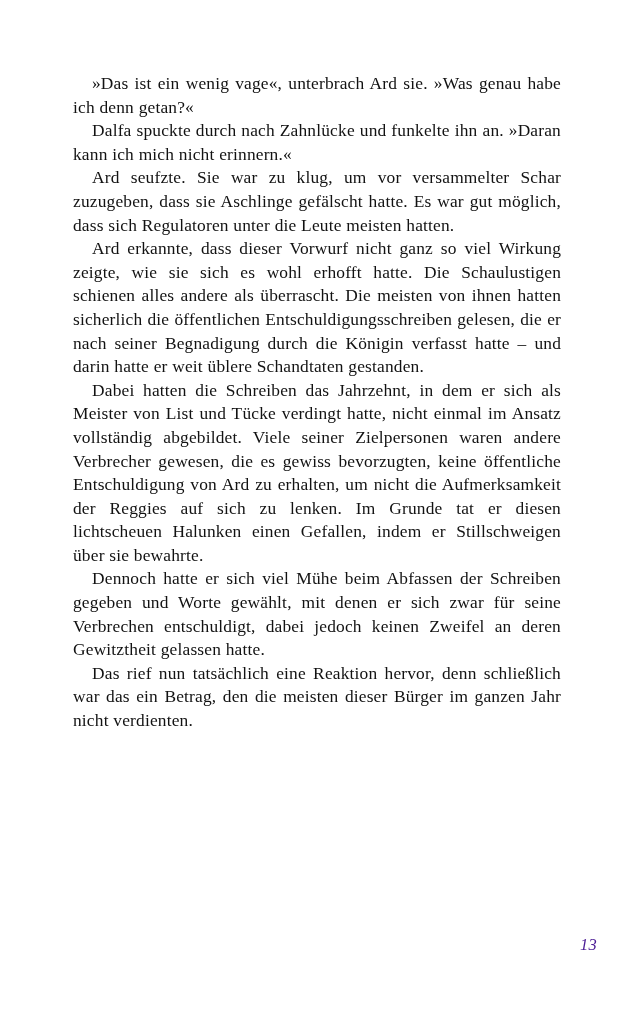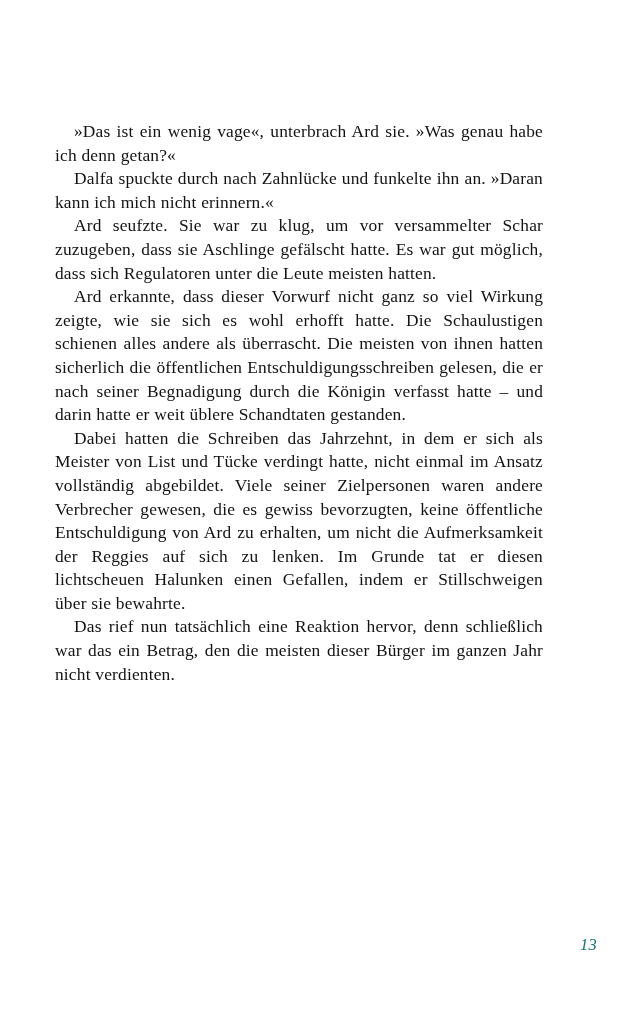--- a/index.html
+++ b/index.html
@@ -17,24 +17,23 @@
 
   .page {
     position: relative;
     width: 637px;
     height: 1020px;
     background: #ffffff;
   }
 
   .text-block {
     position: absolute;
-    left: 55px;
+    left: 73px;
     top: 72px;
     width: 488px;
-    margin-top: 48px;
   }
 
   .para {
     margin: 0;
     font-size: 17.4px;
     line-height: 23.6px;
     text-align: justify;
     text-justify: inter-word;
     text-indent: 19px;
     hyphens: manual;
@@ -46,33 +45,34 @@
   
   .page-number {
     position: absolute;
     left: 580px;
     top: 933px;
     width: 40px;
     text-align: left;
     font-size: 16.5px;
     line-height: 23.6px;
     font-style: italic;
-    color: #0f766e;
+    color: #4c1d95;
     letter-spacing: 0.01em;
   }
 </style>
 </head>
 <body>
 
 <div class="page">
 
   <div class="text-block">
     <p class="para">»Das ist ein wenig vage«, unterbrach Ard sie. »Was genau habe ich denn getan?«</p>
     <p class="para">Dalfa spuckte durch nach Zahnlücke und funkelte ihn an. »Daran kann ich mich nicht erinnern.«</p>
     <p class="para">Ard seufzte. Sie war zu klug, um vor versammelter Schar zuzugeben, dass sie Aschlinge gefälscht hatte. Es war gut möglich, dass sich Regulatoren unter die Leute meisten hatten.</p>
     <p class="para">Ard erkannte, dass dieser Vorwurf nicht ganz so viel Wirkung zeigte, wie sie sich es wohl erhofft hatte. Die Schaulustigen schienen alles andere als überrascht. Die meisten von ihnen hatten sicherlich die öffentlichen Entschuldigungsschreiben gelesen, die er nach seiner Begnadigung durch die Königin verfasst hatte – und darin hatte er weit üblere Schandtaten gestanden.</p>
     <p class="para">Dabei hatten die Schreiben das Jahrzehnt, in dem er sich als Meister von List und Tücke verdingt hatte, nicht einmal im Ansatz vollständig abgebildet. Viele seiner Zielpersonen waren andere Verbrecher gewesen, die es gewiss bevorzugten, keine öffentliche Entschuldigung von Ard zu erhalten, um nicht die Aufmerksamkeit der Reggies auf sich zu lenken. Im Grunde tat er diesen lichtscheuen Halunken einen Gefallen, indem er Stillschweigen über sie bewahrte.</p>
+    <p class="para">Dennoch hatte er sich viel Mühe beim Abfassen der Schreiben gegeben und Worte gewählt, mit denen er sich zwar für seine Verbrechen entschuldigt, dabei jedoch keinen Zweifel an deren Gewitztheit gelassen hatte.</p>
     <p class="para">Das rief nun tatsächlich eine Reaktion hervor, denn schließlich war das ein Betrag, den die meisten dieser Bürger im ganzen Jahr nicht verdienten.</p>
   </div>
 
   <div class="page-number">13</div>
 
 </div>
 
 </body></html>

